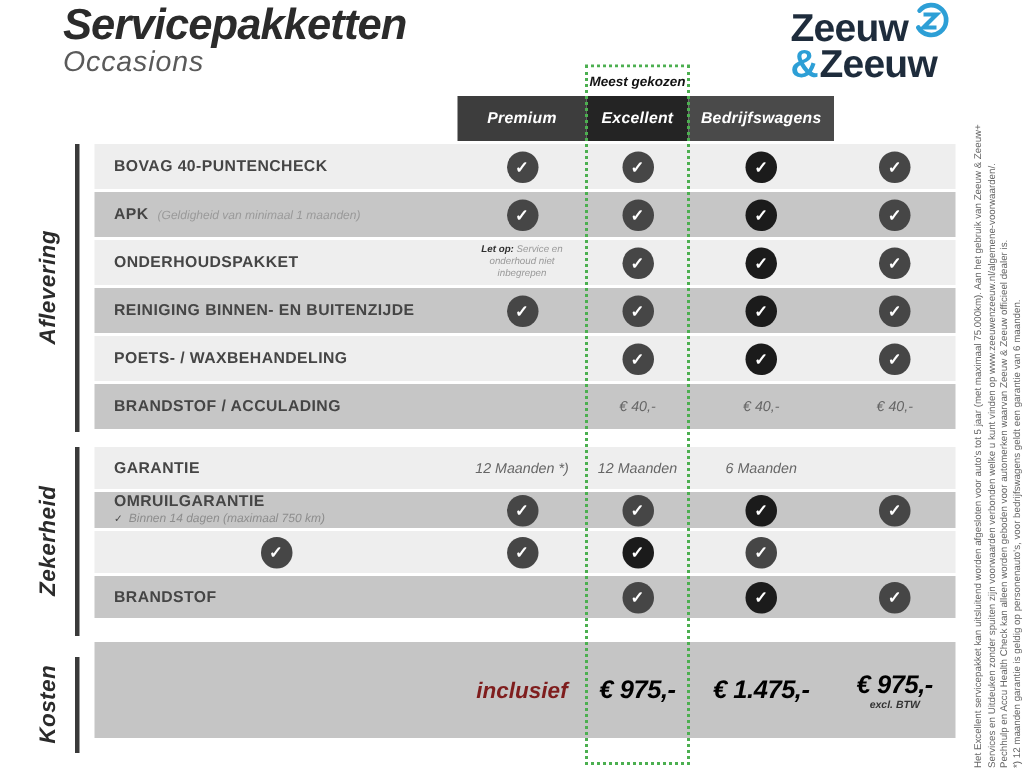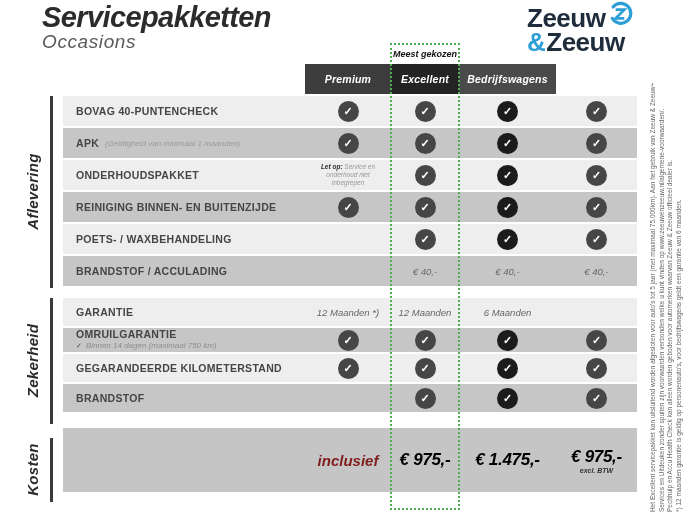--- a/index.html
+++ b/index.html
@@ -252,23 +252,20 @@
         </div>
       <div>
           <span class="chk xl">✓</span>
         </div>
       <div>
           <span class="chk">✓</span>
         </div>
     </div>
 
     <div class="trow light h28">
-      <div class="label-cell">
-          <span class="row-label">GEGARANDEERDE KILOMETERSTAND</span>
-        </div>
       <div>
           <span class="chk">✓</span>
         </div>
       <div>
           <span class="chk">✓</span>
         </div>
       <div>
           <span class="chk xl">✓</span>
         </div>
       <div>

